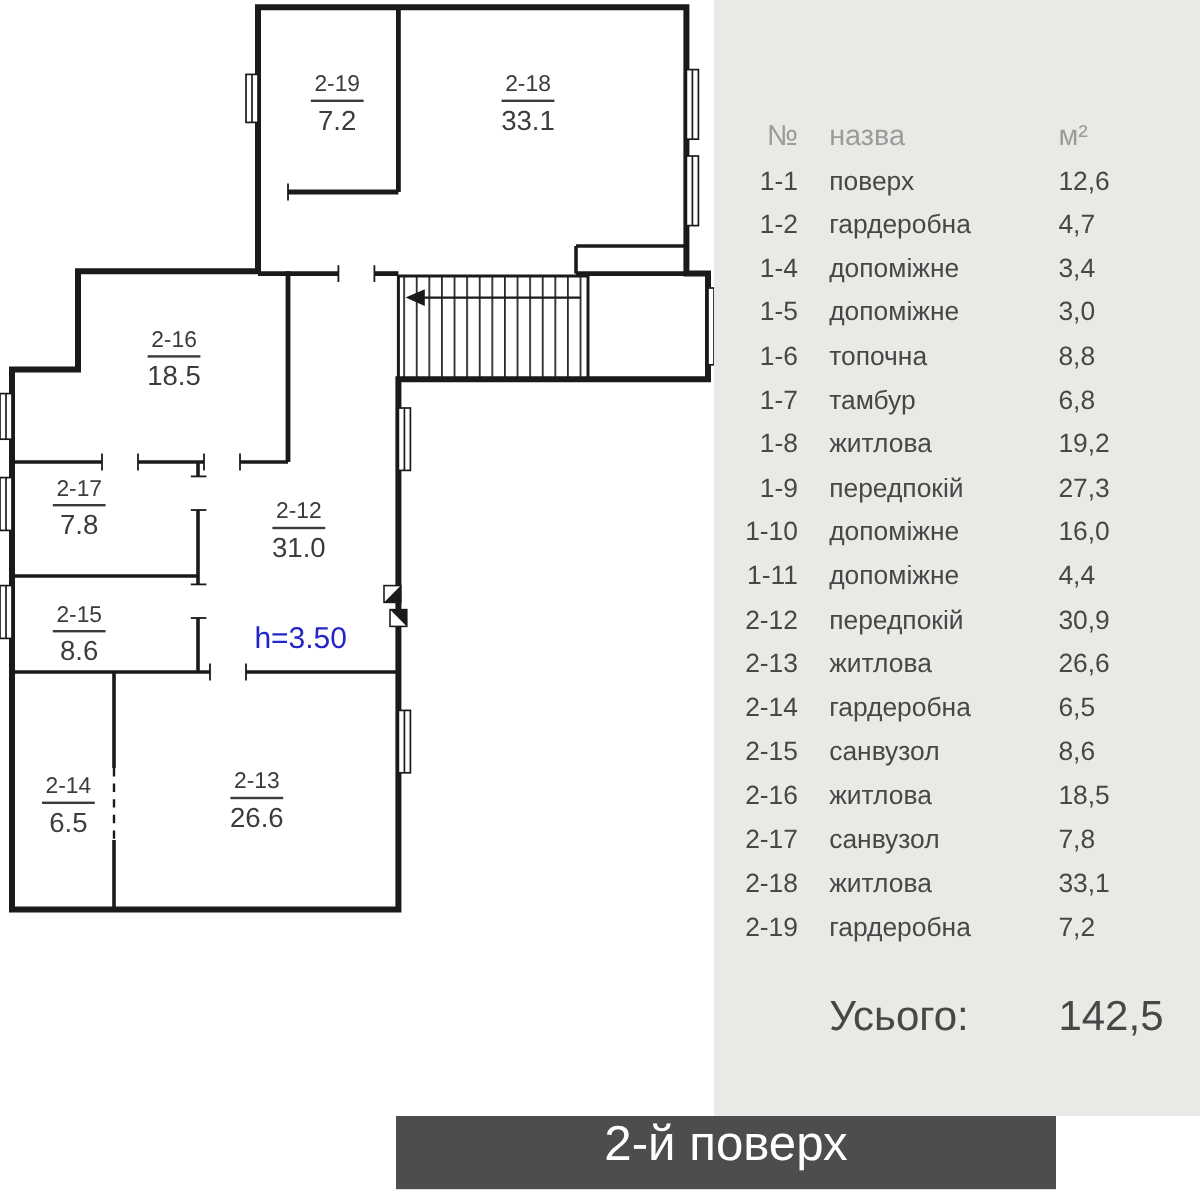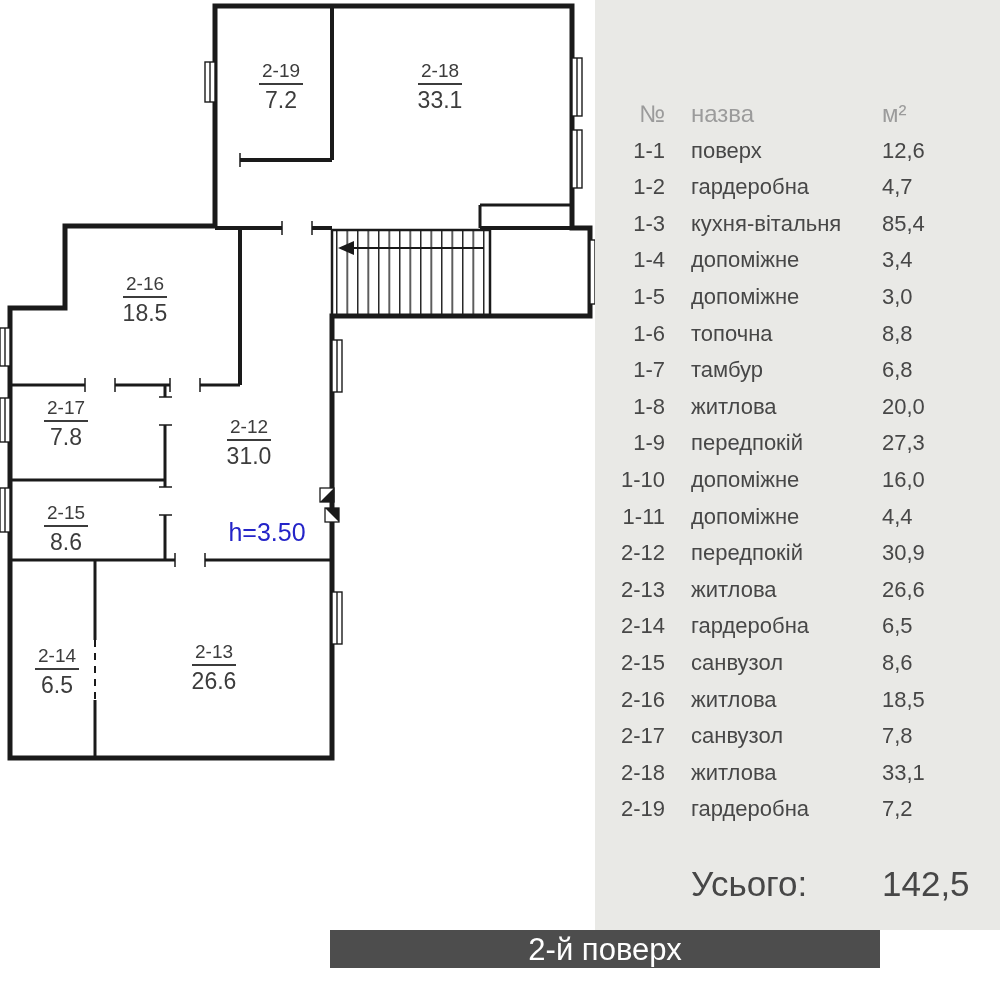--- a/index.html
+++ b/index.html
@@ -9,40 +9,40 @@
   }
   
   .plan-svg { position:absolute; left:0; top:0; }
   .room-stamp { position:absolute; width:76px; text-align:center; color:#3c3c3c; }
   .room-id {
     display:inline-block; font-size:19px; line-height:22px;
     border-bottom:2px solid #3c3c3c; padding:0 3px 1px 3px;
   }
   .room-area { font-size:23px; line-height:26px; margin-top:2px; }
   .height-label {
-    position:absolute; width:110px; text-align:center;
+    position:absolute; width:110px; 
     color:#2424c8; font-size:25px; font-weight:500;
   }
   
   .panel {
     position:absolute; left:595px; top:0; width:405px; height:930px;
     background:#e9e9e6; box-sizing:border-box; padding:96px 34px 0 12px;
     color:#474747;
   }
   .trow { display:flex; height:36.6px; line-height:36.6px; font-size:22px; }
   .tnum  { width:58px; text-align:right; flex:none; }
   .tname { flex:1; padding-left:26px; white-space:nowrap; }
   .tarea { width:84px; text-align:left; flex:none; }
   .thead { color:#9b9b9b; font-size:24px; }
   .total-row { margin-top:38px; font-size:35px; }
   
   .footer-bar {
-    position:absolute; left:330px; top:930px; width:550px; height:38px;
-    background:#4d4d4d; color:#ffffff; display:flex; align-items:flex-end;
-    justify-content:center; font-size:31px;
+    position:absolute; left:330px; top:930px; width:550px; height:61px;
+    background:#4d4d4d; color:#ffffff; display:flex; align-items:flex-start;
+    justify-content:center; font-size:41px;
   }
 </style>
 </head>
 <body>
 
 <svg class="plan-svg" width="610" height="790" viewBox="0 0 610 790">
   <defs>
     <pattern id="stairHatch" width="10.5" height="10" patternUnits="userSpaceOnUse">
       <line x1="0.75" y1="0" x2="0.75" y2="10" stroke="#1a1a1a" stroke-width="1.4"></line>
     </pattern>
@@ -192,25 +192,20 @@
     <span class="tname">поверх</span>
     <span class="tarea">12,6</span>
   </div>
 
   <div class="trow">
     <span class="tnum">1-2</span>
     <span class="tname">гардеробна</span>
     <span class="tarea">4,7</span>
   </div>
 
-  <div class="trow">
-    <span class="tnum">1-3</span>
-    <span class="tname">кухня-вітальня</span>
-    <span class="tarea">85,4</span>
-  </div>
 
   <div class="trow">
     <span class="tnum">1-4</span>
     <span class="tname">допоміжне</span>
     <span class="tarea">3,4</span>
   </div>
 
   <div class="trow">
     <span class="tnum">1-5</span>
     <span class="tname">допоміжне</span>
@@ -225,21 +220,21 @@
 
   <div class="trow">
     <span class="tnum">1-7</span>
     <span class="tname">тамбур</span>
     <span class="tarea">6,8</span>
   </div>
 
   <div class="trow">
     <span class="tnum">1-8</span>
     <span class="tname">житлова</span>
-    <span class="tarea">20,0</span>
+    <span class="tarea">19,2</span>
   </div>
 
   <div class="trow">
     <span class="tnum">1-9</span>
     <span class="tname">передпокій</span>
     <span class="tarea">27,3</span>
   </div>
 
   <div class="trow">
     <span class="tnum">1-10</span>

